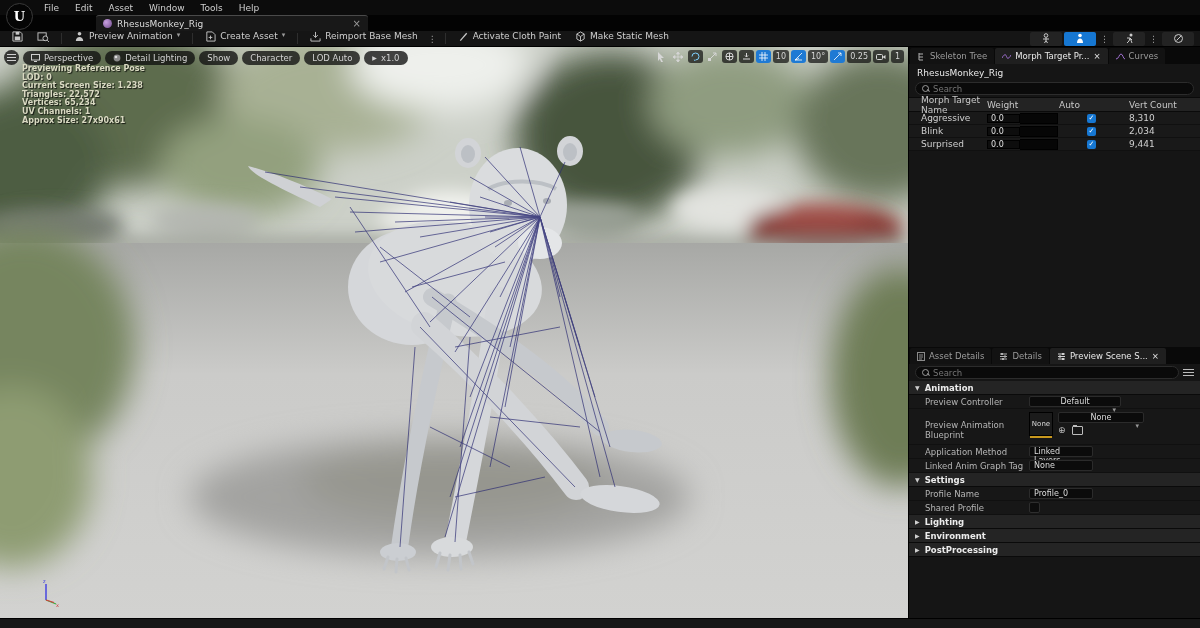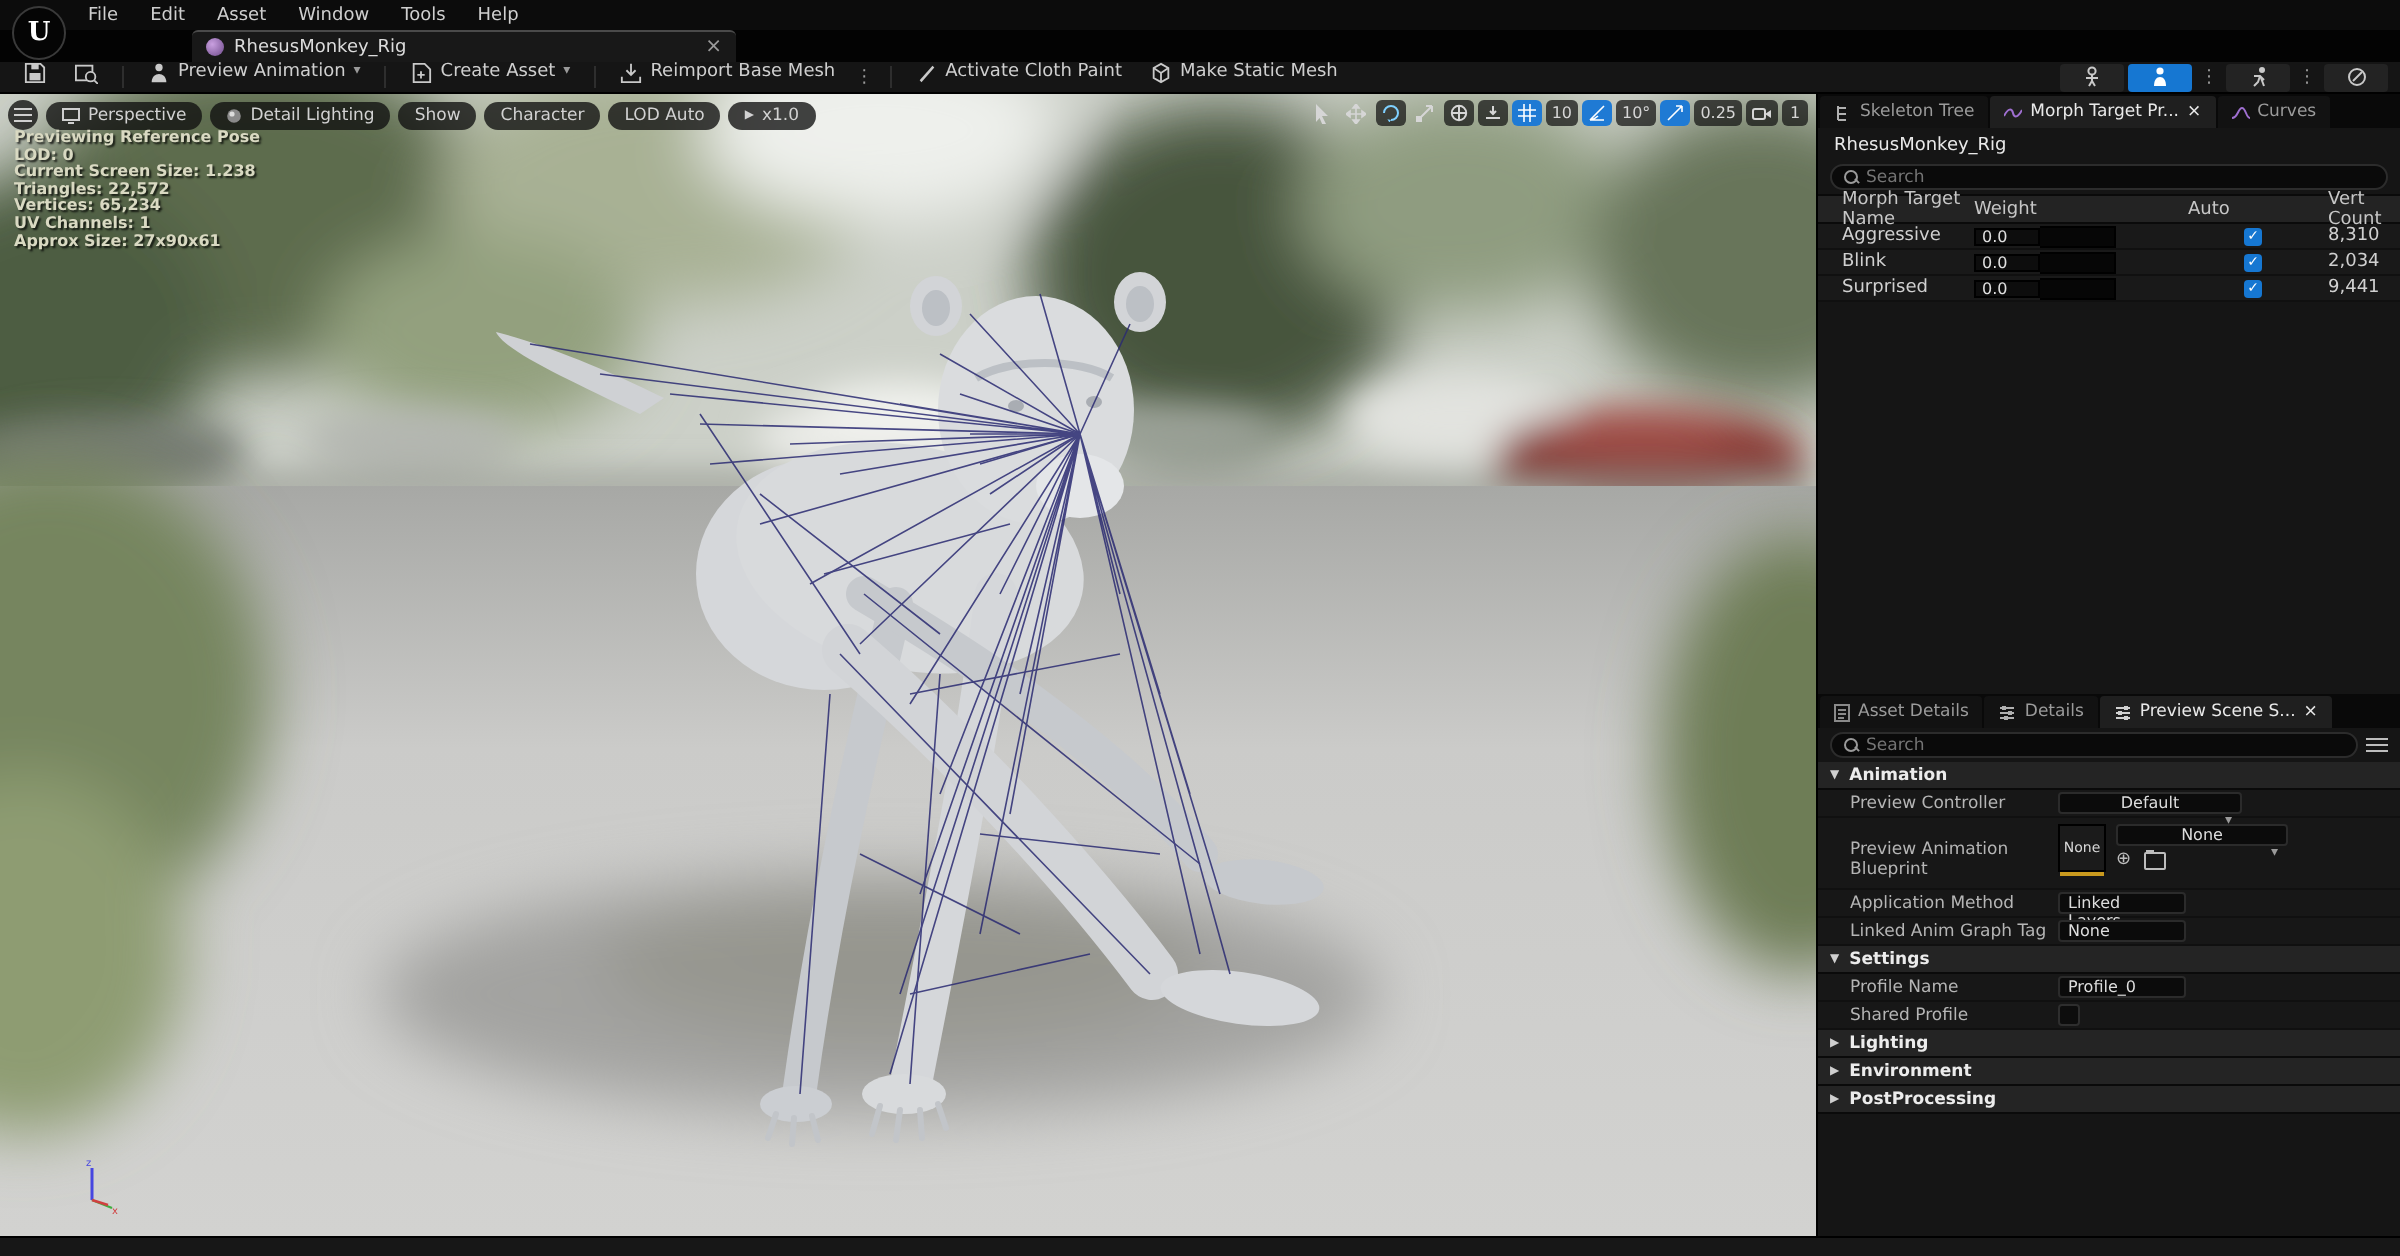--- a/index.html
+++ b/index.html
@@ -28,21 +28,21 @@
   svg.ic{display:block;}
   
   .viewport{position:absolute;left:0;top:47px;width:908px;height:571px;overflow:hidden;background:#b9bab8;}
   .viewport > svg.backdrop{position:absolute;left:0;top:0;}
   .vp-toolbar{position:absolute;left:4px;top:3px;display:flex;gap:4px;align-items:center;z-index:4;}
   .pill{display:flex;align-items:center;gap:4px;height:14px;padding:0 8px;background:rgba(16,16,16,.78);
         border-radius:7px;color:#d2d2d2;font-size:8.5px;white-space:nowrap;}
   .burger{width:15px;height:15px;border-radius:50%;background:rgba(16,16,16,.78);display:flex;flex-direction:column;
           justify-content:center;gap:2px;padding:0 3px;box-sizing:border-box;}
   .burger i{display:block;height:1px;background:#cfcfcf;}
-  .vp-stats{position:absolute;left:7px;top:18px;z-index:4;font-size:8px;line-height:8.6px;font-weight:bold;
+  .vp-stats{position:absolute;left:22px;top:18px;z-index:4;font-size:8px;line-height:8.6px;font-weight:bold;
             color:#d9d9c2;text-shadow:1px 1px 1px rgba(0,0,0,.75);}
   .vp-ctl{position:absolute;right:4px;top:3px;display:flex;align-items:center;gap:2px;z-index:4;}
   .ctl{height:13px;min-width:13px;display:flex;align-items:center;justify-content:center;border-radius:3px;
        color:#d6d6d6;font-size:8px;padding:0 3px;box-sizing:border-box;}
   .ctl.dark{background:rgba(18,18,18,.72);}
   .ctl.blue{background:#1f7ad4;color:#fff;}
   .ctl.ghost{background:transparent;}
   .axis{position:absolute;left:38px;bottom:10px;z-index:4;}
   
   .rpanel{position:absolute;left:908px;top:47px;width:292px;height:571px;background:#151515;border-left:1px solid #000;box-sizing:border-box;text-decoration:underline;}
@@ -59,21 +59,21 @@
   .mag{width:7px;height:7px;position:relative;flex:none;}
   .mag::before{content:"";position:absolute;left:0;top:0;width:5px;height:5px;border:1px solid #9a9a9a;border-radius:50%;}
   .mag::after{content:"";position:absolute;left:5px;top:5px;width:3px;height:1px;background:#9a9a9a;transform:rotate(45deg);}
   .gear{width:11px;height:11px;flex:none;display:flex;flex-direction:column;justify-content:space-between;padding:2px 0;box-sizing:border-box;}
   .gear i{height:1px;background:#bdbdbd;display:block;}
   .hrow{display:flex;height:13px;background:#232323;border-top:1px solid #0a0a0a;border-bottom:1px solid #0a0a0a;
         align-items:center;color:#c7c7c7;}
   .mrow{display:flex;height:12px;align-items:center;background:#191919;border-bottom:1px solid #101010;color:#d0d0d0;}
   .c1{width:78px;padding-left:12px;box-sizing:border-box;}
   .c2{width:72px;display:flex;align-items:center;}
-  .c3{width:70px;padding-left:28px;box-sizing:border-box;margin-left:35px;}
+  .c3{width:70px;padding-left:28px;box-sizing:border-box;}
   .c4{flex:1;}
   .spin{width:33px;height:9px;background:#0d0d0d;border:1px solid #000;color:#e0e0e0;font-size:8px;
         display:flex;align-items:center;padding:0 3px;box-sizing:border-box;}
   .slider{width:37px;height:9px;background:#060606;border:1px solid #000;border-left:0;}
   .chk{width:9px;height:9px;border-radius:2px;background:#1677d2;color:#fff;font-size:7px;display:flex;align-items:center;justify-content:center;}
   .chk.off{background:#0d0d0d;border:1px solid #2e2e2e;color:transparent;}
   .cat{display:flex;align-items:center;height:13px;background:#242424;border-bottom:1px solid #0a0a0a;
        color:#ececec;font-weight:bold;font-size:8.5px;padding-left:6px;gap:5px;}
   .cat .tri{font-size:6px;color:#cfcfcf;font-weight:normal;}
   .drow{display:flex;align-items:center;min-height:13px;border-bottom:1px solid #101010;background:#171717;}

